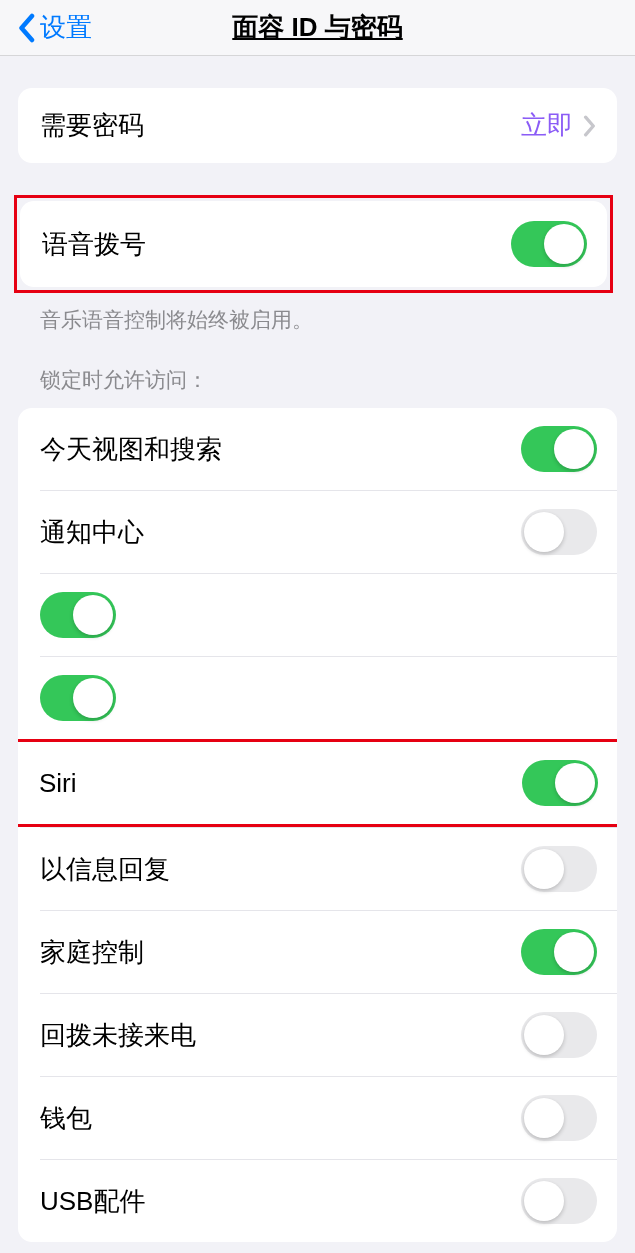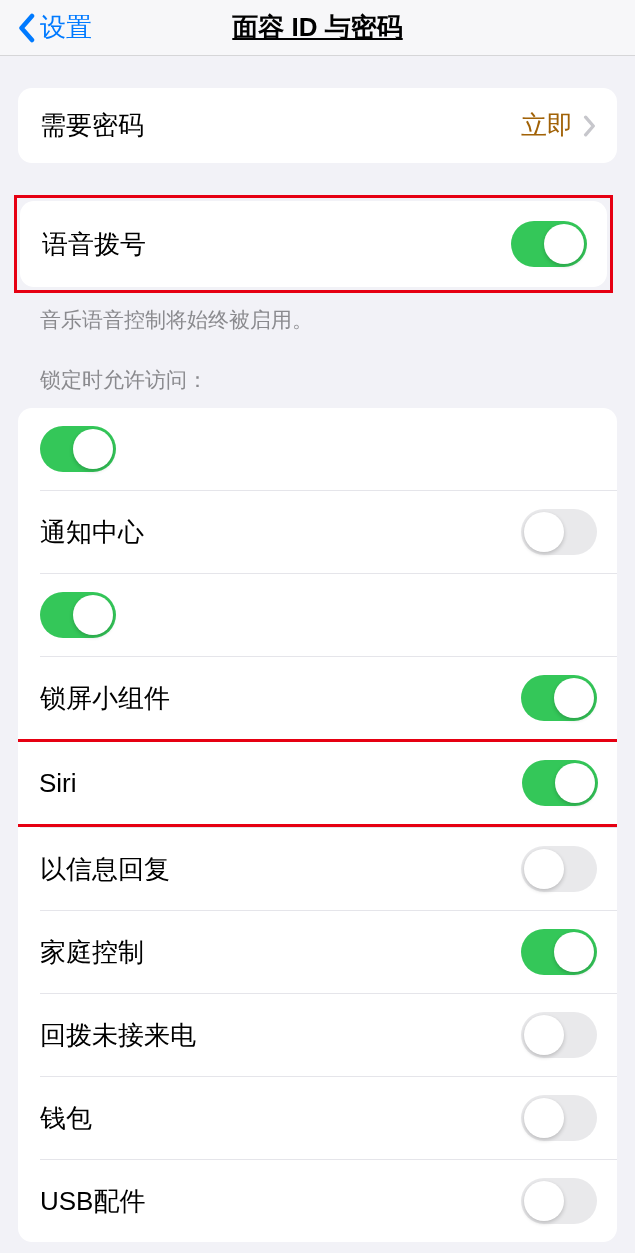--- a/index.html
+++ b/index.html
@@ -68,21 +68,21 @@
       color: #000;
       font-weight: 400;
     }
     .row-right {
       display: flex;
       align-items: center;
       gap: 10px;
     }
     .row-value {
       font-size: 26px;
-      color: #a16207;
+      color: #8b5cf6;
     }
     .chevron-right svg {
       width: 14px;
       height: 22px;
       display: block;
     }
     .footer-text {
       font-size: 21px;
       color: #8a8a8e;
       margin: 12px 40px 0 40px;
@@ -193,37 +193,37 @@
       </div>
     </div>
   </div>
 
   <div class="footer-text">音乐语音控制将始终被启用。</div>
 
   <div class="section-header">锁定时允许访问：</div>
 
   <div class="group-section tight" id="lock-list">
       <div class="list-row">
+        <div class="row-label">今天视图和搜索</div>
         <div class="toggle on">
           <div class="knob"></div>
         </div>
       </div>
       <div class="list-row">
         <div class="row-label">通知中心</div>
         <div class="toggle off">
           <div class="knob"></div>
         </div>
       </div>
       <div class="list-row">
         <div class="toggle on">
           <div class="knob"></div>
         </div>
       </div>
       <div class="list-row">
-        <div class="row-label">锁屏小组件</div>
         <div class="toggle on">
           <div class="knob"></div>
         </div>
       </div>
       <div class="highlight-row-wrapper">
         <div class="list-row in-highlight">
           <div class="row-label">Siri</div>
           <div class="toggle on">
             <div class="knob"></div>
           </div>

